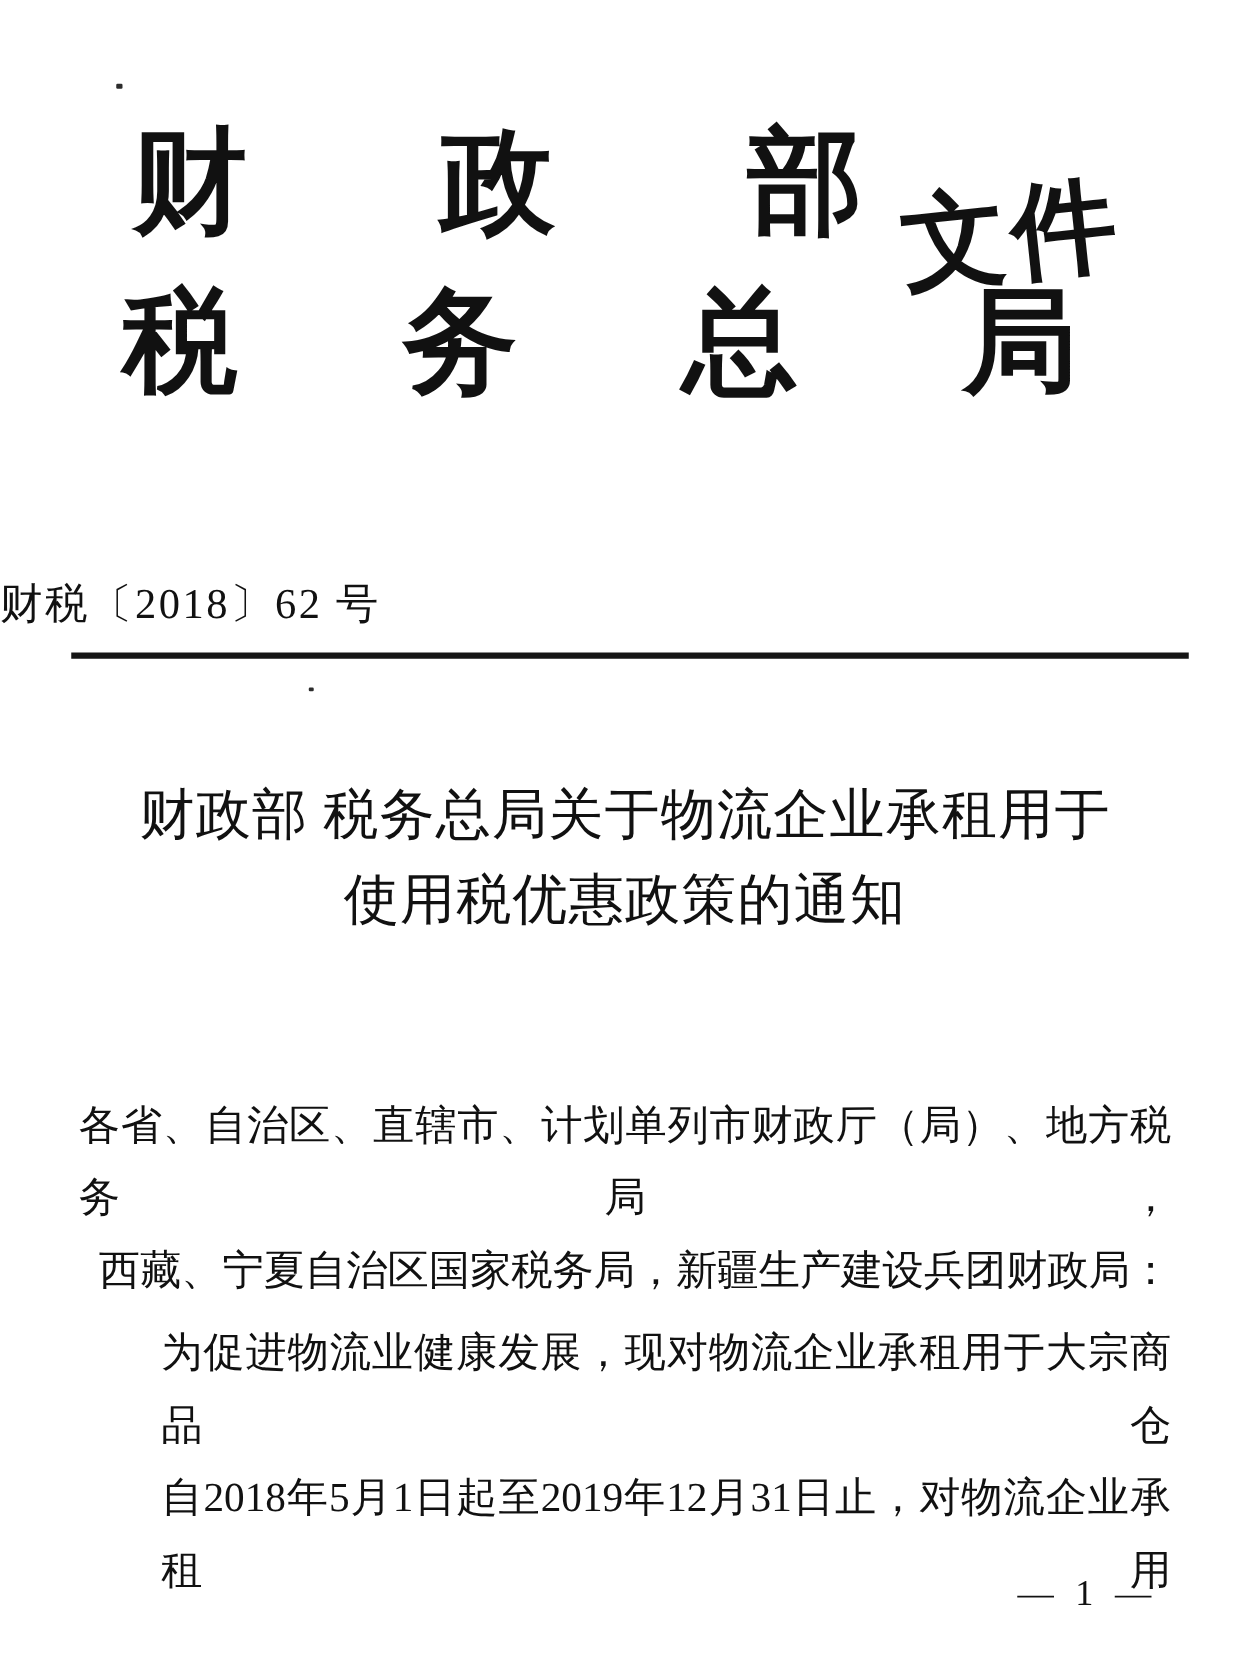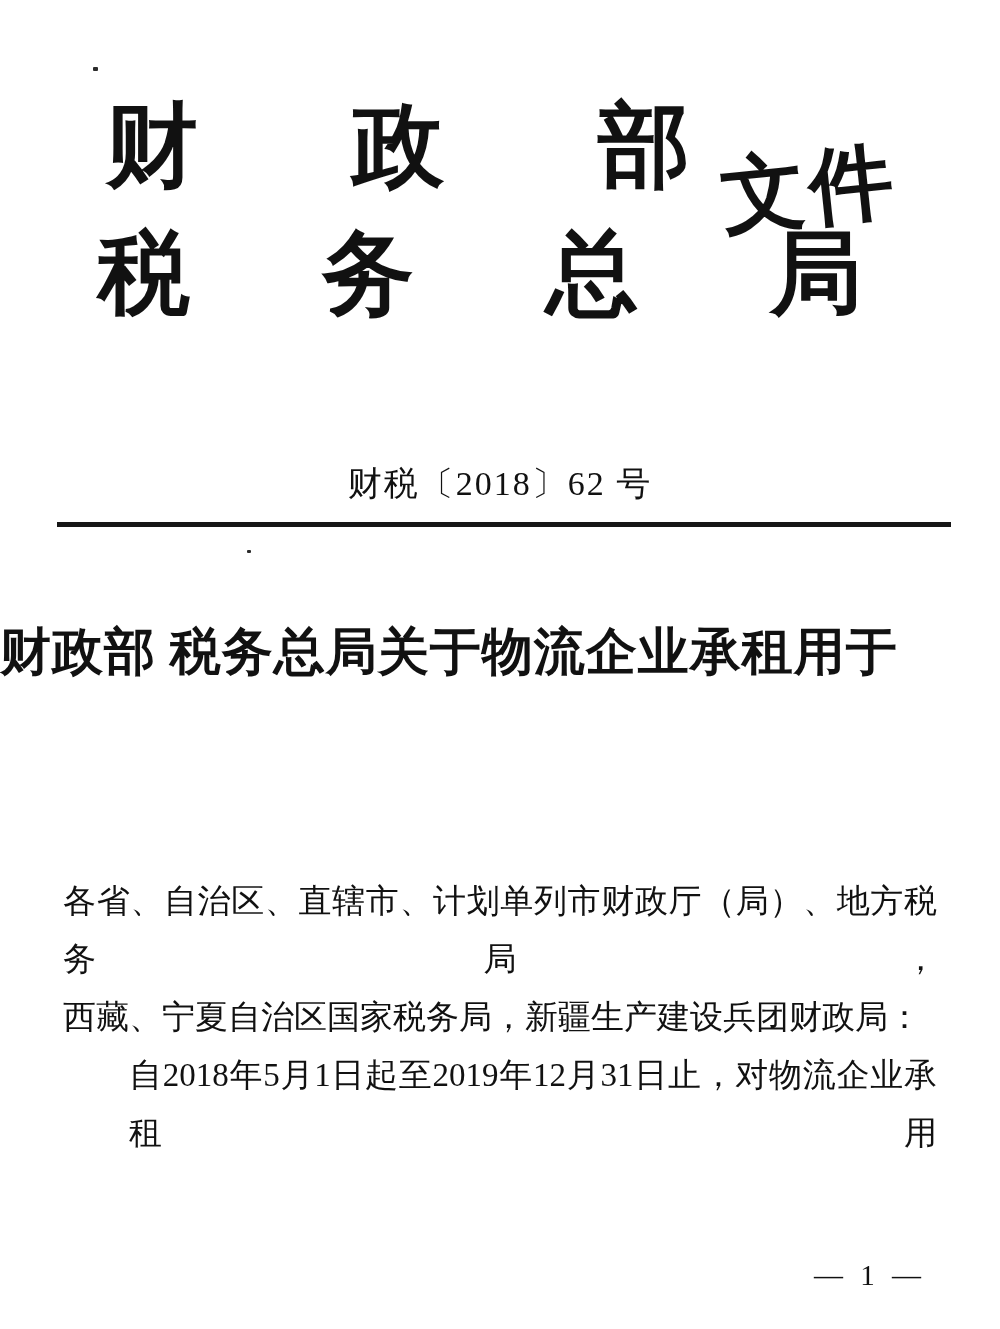--- a/index.html
+++ b/index.html
@@ -43,21 +43,21 @@
     transform-origin: left bottom;
     white-space: nowrap;
   }
 
   
   .doc-number {
     position: absolute;
     left: 0;
     top: 463px;
     width: 100%;
-    text-align: center;
+    text-align: left;
     font-size: 34px;
     line-height: 42px;
     letter-spacing: 2px;
     white-space: pre;
   }
 
   .rule {
     position: absolute;
     left: 57px;
     top: 522px;
@@ -73,39 +73,39 @@
   }
   .scan-dot.d1 { left: 93px;  top: 67px;  width: 5px; height: 4px; }
   .scan-dot.d2 { left: 247px; top: 550px; width: 4px; height: 3px; }
 
   
   .title-block {
     position: absolute;
     left: 0;
     top: 618px;
     width: 100%;
-    text-align: left;
-    font-size: 51px;
-    font-weight: 700;
+    text-align: center;
+    font-size: 44px;
+    font-weight: 400;
     line-height: 68px;
     letter-spacing: 1px;
   }
 
   
   .body-block {
     position: absolute;
     left: 63px;
     top: 872px;
     width: 874px;
     font-size: 33px;
     line-height: 58px;
     letter-spacing: 0;
   }
   .body-line {
-    text-align: left;
+    text-align: right;
     white-space: nowrap;
   }
   .body-line.justify {
     white-space: normal;
     text-align: justify;
     text-align-last: justify;
     font-family: Liberation Serif, serif;
   }
   .body-line.indent { padding-left: 66px; }
   .body-line.para-gap { margin-top: 8px; }
@@ -141,24 +141,26 @@
 
   <div class="doc-number">财税〔2018〕62 号</div>
 
   <div class="rule"></div>
 
   <div class="scan-dot d1"></div>
   <div class="scan-dot d2"></div>
 
   <div class="title-block">
     <div class="title-line">财政部 税务总局关于物流企业承租用于</div>
+    <div class="title-line">使用税优惠政策的通知</div>
   </div>
 
   <div class="body-block">
     <div class="body-line justify">各省、自治区、直辖市、计划单列市财政厅（局）、地方税务局，</div>
     <div class="body-line">西藏、宁夏自治区国家税务局，新疆生产建设兵团财政局：</div>
+    <div class="body-line justify indent para-gap">为促进物流业健康发展，现对物流企业承租用于大宗商品仓</div>
     <div class="body-line justify indent">自2018年5月1日起至2019年12月31日止，对物流企业承租用</div>
 
   </div>
 
   <div class="page-number">— 1 —</div>
 
 </div>
 
 </body></html>

